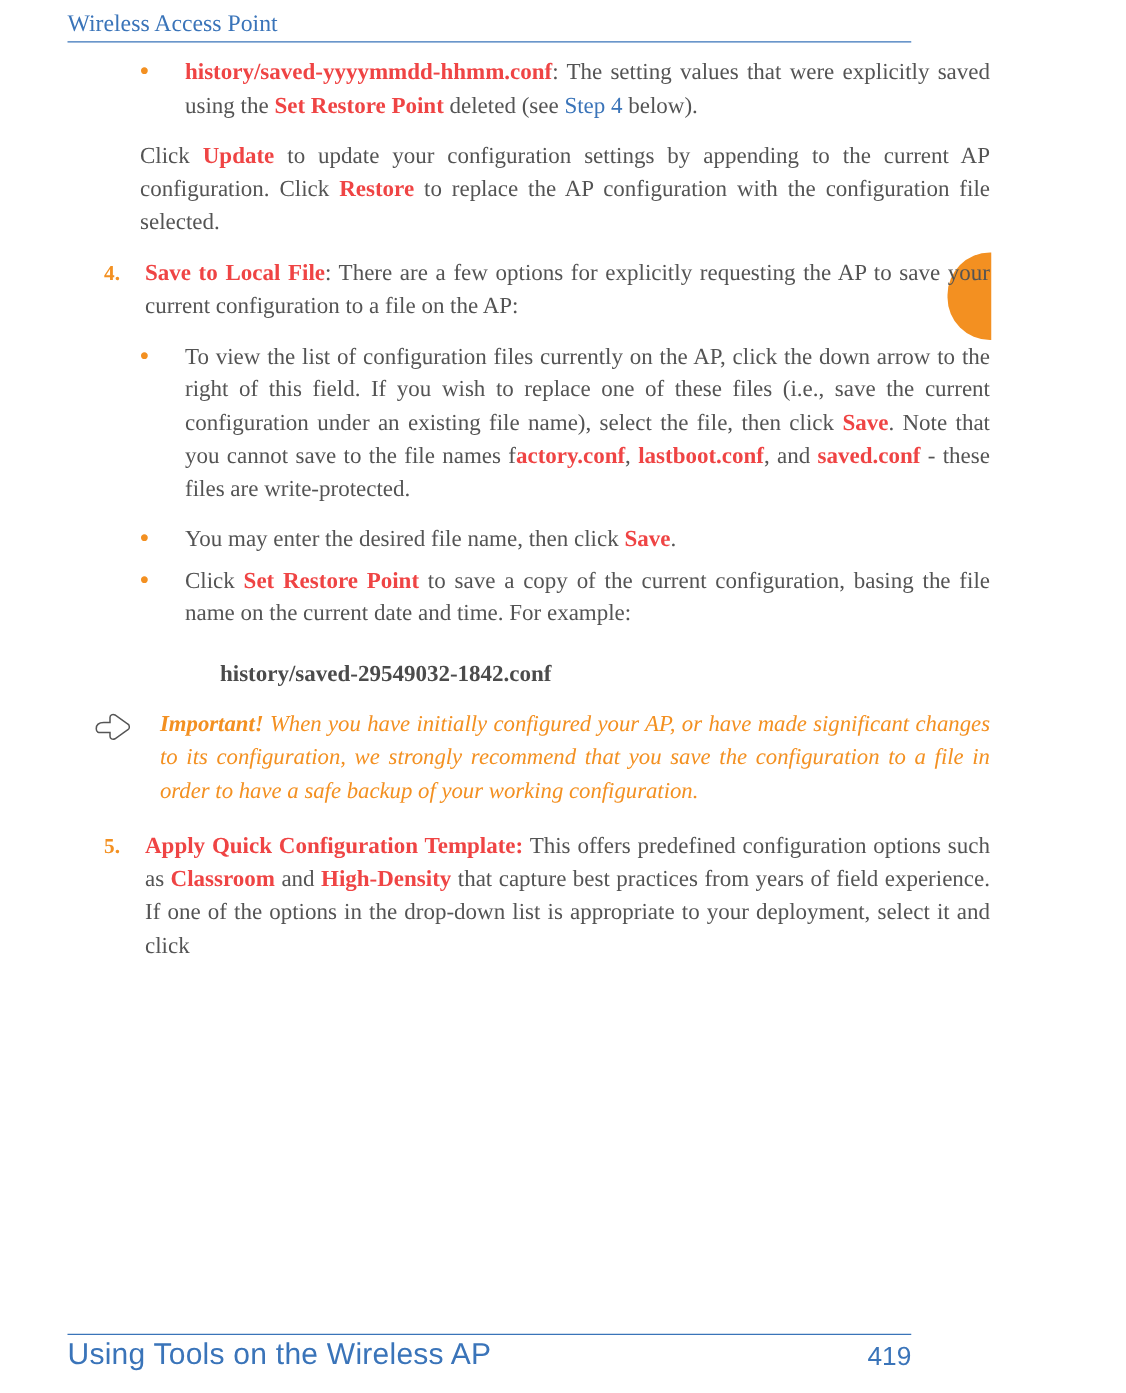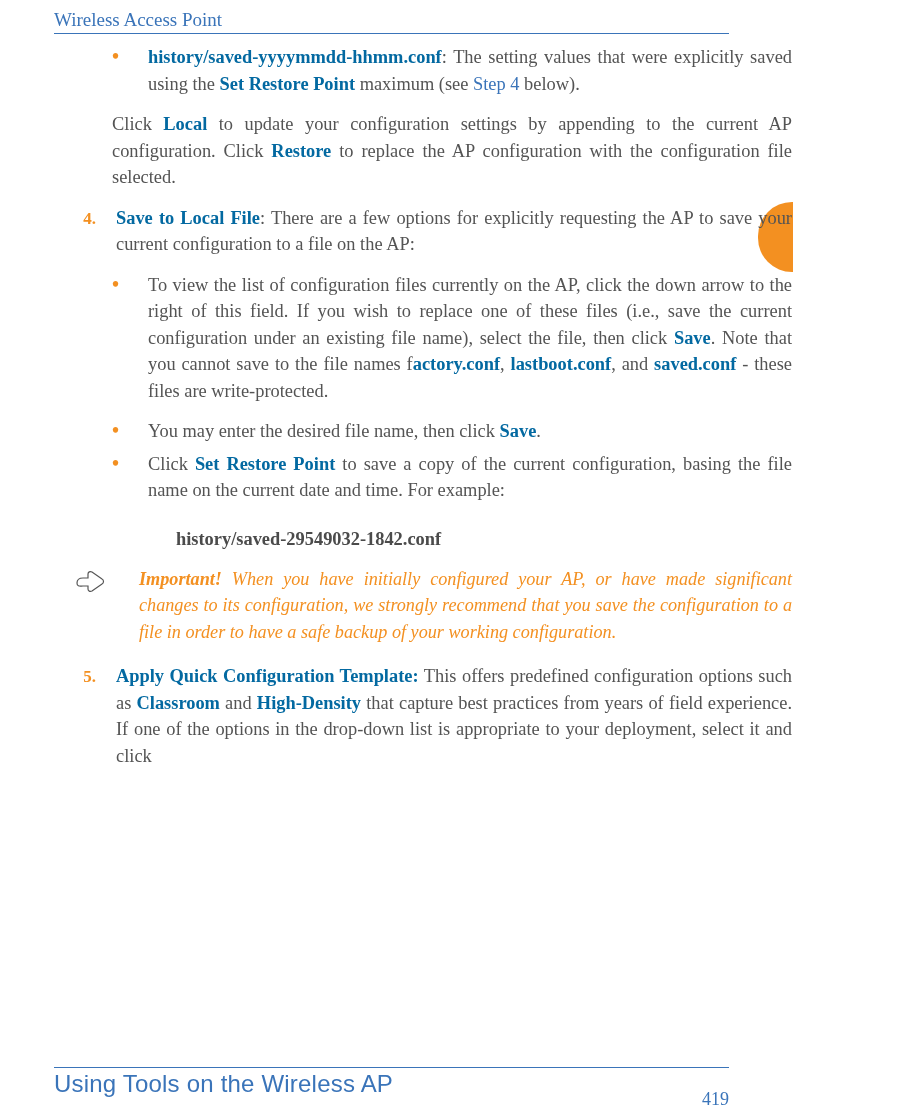--- a/index.html
+++ b/index.html
@@ -44,21 +44,21 @@
   .content {
     position: absolute;
     top: 44px;
     left: 74px;
     width: 718px;
     font-size: 18.4px;
     line-height: 1.44;
     text-align: justify;
   }
   .content p { margin: 0 0 14px 0; }
-  .bold { font-weight: bold; color: #0369a1; }
+  .bold { font-weight: bold; color: #ef4444; }
   .orange-bullet {
     color: #f39021;
     font-weight: bold;
     font-size: 20px;
     display: inline-block;
     width: 14px;
     line-height: 1;
   }
   .step-num {
     color: #f39021;
@@ -80,21 +80,21 @@
   .subrow {
     display: flex;
     gap: 22px;
     margin-left: 38px;
   }
   .subrow .bul-col { width: 14px; flex: none; }
   .subrow .txt-col { flex: 1; }
 
   .important-row {
     display: flex;
-    gap: 33px;
+    gap: 22px;
     margin-left: 0;
     margin-top: 10px;
     margin-bottom: 18px;
   }
   .hand {
     width: 32px;
     flex: none;
     padding-top: 4px;
   }
   .important-txt {
@@ -129,50 +129,50 @@
     position: absolute;
     bottom: 16px;
     left: 54px;
     color: #3a74b9;
     font-family: "Trebuchet MS", "Lucida Sans", sans-serif;
     font-size: 24px;
     letter-spacing: 0.2px;
   }
   .footer-right {
     position: absolute;
-    bottom: 4px;
+    bottom: 16px;
     right: 64px;
     color: #3a74b9;
-    font-family: Liberation Serif, serif;
-    font-size: 18px;
+    font-family: Liberation Sans, sans-serif;
+    font-size: 21px;
   }
 </style>
 </head>
 <body>
 
 <div class="page">
   <div class="side-tab"></div>
 
   <div class="running-head">Wireless Access Point</div>
   <div class="rule-top"></div>
 
   <div class="content">
 
     <div class="subrow">
       <div class="bul-col"><span class="orange-bullet">•</span></div>
       <div class="txt-col">
         <p>
-          <span class="bold">history/saved-yyyymmdd-hhmm.conf</span><span>: The setting values that were explicitly saved using the </span><span class="bold">Set Restore Point</span><span> maximum (see </span><span class="link">Step 4</span><span> below).</span>
+          <span class="bold">history/saved-yyyymmdd-hhmm.conf</span><span>: The setting values that were explicitly saved using the </span><span class="bold">Set Restore Point</span><span> deleted (see </span><span class="link">Step 4</span><span> below).</span>
         </p>
       </div>
     </div>
 
     <div class="sub-block">
       <p>
-        <span>Click </span><span class="bold">Local</span><span> to update your configuration settings by appending to the current AP configuration. Click </span><span class="bold">Restore</span><span> to replace the AP configuration with the configuration file selected.</span>
+        <span>Click </span><span class="bold">Update</span><span> to update your configuration settings by appending to the current AP configuration. Click </span><span class="bold">Restore</span><span> to replace the AP configuration with the configuration file selected.</span>
       </p>
     </div>
 
     <div class="row">
       <div class="num-col"><span class="step-num">4.</span></div>
       <div class="txt-col">
         <p>
           <span class="bold">Save to Local File</span><span>: There are a few options for explicitly requesting the AP to save your current configuration to a file on the AP:</span>
         </p>
       </div>

